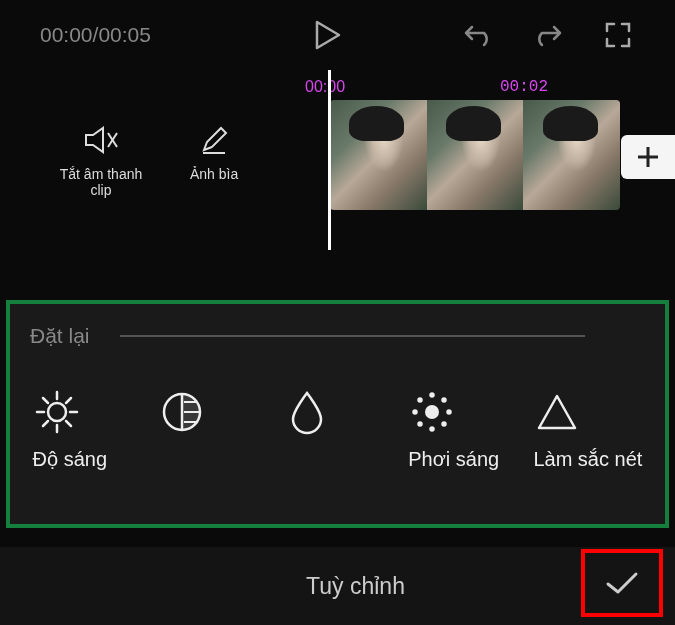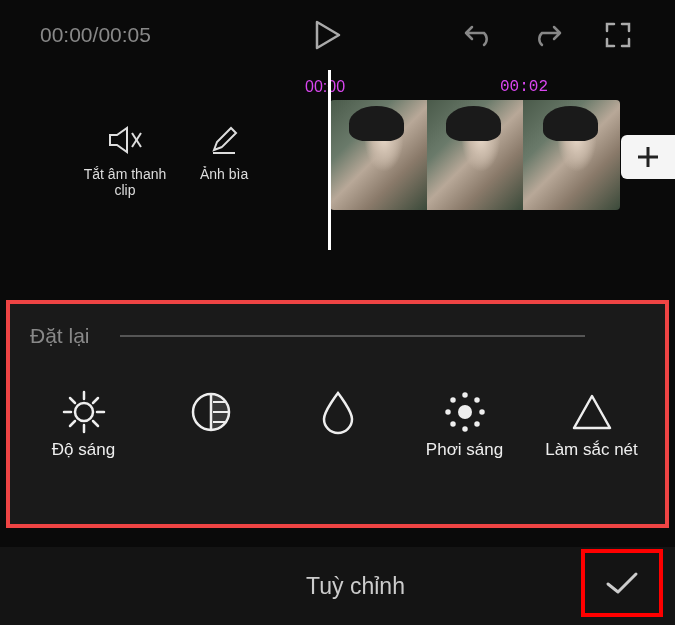--- a/index.html
+++ b/index.html
@@ -50,22 +50,22 @@
     .time-label-2 { position: absolute; left: 500px; font-family: Liberation Mono, monospace; }
     .clip-row {
       display: flex;
       align-items: center;
       height: 120px;
       position: relative;
       margin-top: 10px;
     }
     .left-controls {
       display: flex;
-      gap: 30px;
-      padding-left: 80px;
+      gap: 44px;
+      padding-left: 56px;
     }
     .ctrl-btn {
       display: flex;
       flex-direction: column;
       align-items: center;
       gap: 8px;
       color: #ddd;
       font-size: 14px;
       text-align: center;
     }
@@ -136,21 +136,21 @@
       font-size: 28px;
       font-weight: 300;
       z-index: 6;
     }
     .adjust-panel {
       position: absolute;
       left: 6px;
       right: 6px;
       top: 300px;
       height: 228px;
-      border: 4px solid #ef4444;
+      border: 4px solid #15803d;
       background: #1a1a1a;
       padding: 20px 10px;
     }
     .reset-row {
       display: flex;
       align-items: center;
       gap: 30px;
       padding: 0 10px 30px 10px;
     }
     .reset-label {
@@ -164,24 +164,23 @@
       margin-right: 60px;
     }
     .adjust-options {
       display: flex;
       justify-content: space-around;
       padding: 10px 0;
     }
     .adjust-item {
       display: flex;
       flex-direction: column;
-      align-items: center;
-      gap: 4px;
+      gap: 12px;
       color: #eee;
-      font-size: 17px;
+      font-size: 20px;
       min-width: 100px;
     }
     .adjust-icon {
       width: 48px;
       height: 48px;
       display: flex;
       align-items: center;
       justify-content: center;
     }
     .bottom-bar {

